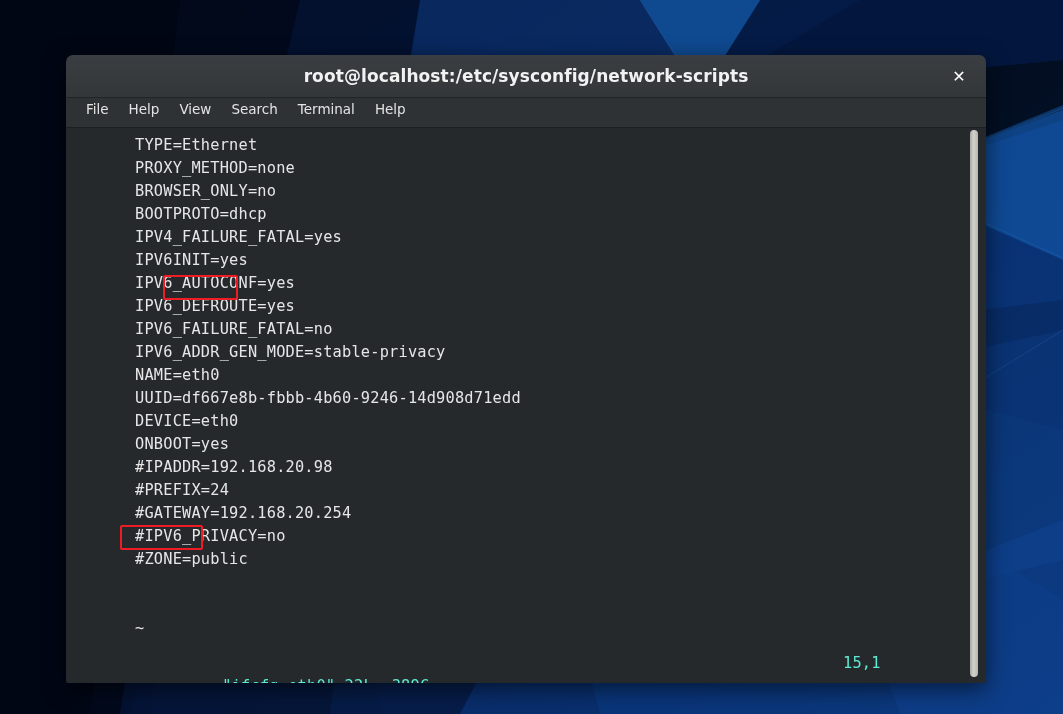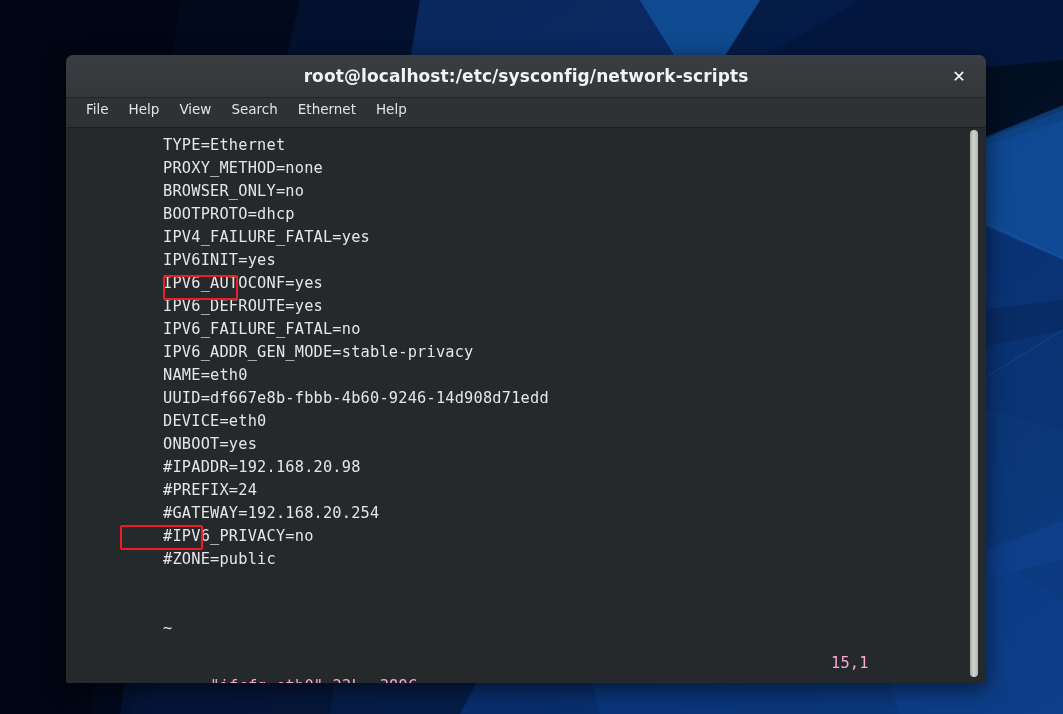--- a/index.html
+++ b/index.html
@@ -82,30 +82,30 @@
     width:100%;
   }
   .term-line {
     height:23px; line-height:23px;
     font-family:"DejaVu Sans Mono", monospace;
     font-size:15.3px;
     color:#e6e6e6;
     white-space:pre;
     letter-spacing:.2px;
   }
-  #term-lines { padding-top:6px;margin-left:28px; }
+  #term-lines { padding-top:6px; }
 
   
   #status-line {
     position:absolute;
-    left:0; right:0; bottom:8px;
+    left:12px; right:0; bottom:8px;
     height:23px; line-height:23px;
     padding-left:69px;
     font-family:"DejaVu Sans Mono", monospace;
-    font-size:15.3px; color:#f9a8d4;
+    font-size:15.3px; color:#5eead4;
     white-space:pre;
     letter-spacing:.2px;
   }
   #status-pos { position:absolute; left:765px; top:0; }
 
   
   #scrollbar-track {
     position:absolute; top:0; right:6px;
     width:12px; height:100%;
     background:#25292c;
@@ -181,21 +181,21 @@
     <div id="title-bar">
       <div id="title-text">root@localhost:/etc/sysconfig/network-scripts</div>
       <div id="close-button">✕</div>
     </div>
 
     <div id="menu-bar">
       <div class="menu-item">File</div>
       <div class="menu-item">Help</div>
       <div class="menu-item">View</div>
       <div class="menu-item">Search</div>
-      <div class="menu-item">Ethernet</div>
+      <div class="menu-item">Terminal</div>
       <div class="menu-item">Help</div>
     </div>
 
     <div id="terminal-body">
 
       <div id="term-text">
         <div id="term-lines">
             <div class="term-line">TYPE=Ethernet</div>
             <div class="term-line">PROXY_METHOD=none</div>
             <div class="term-line">BROWSER_ONLY=no</div>

